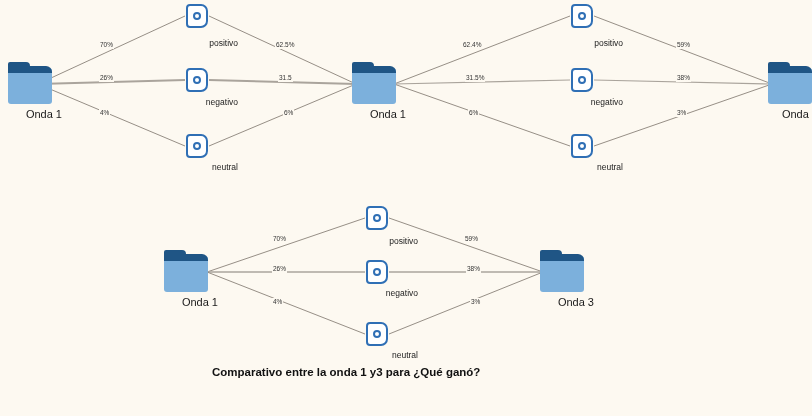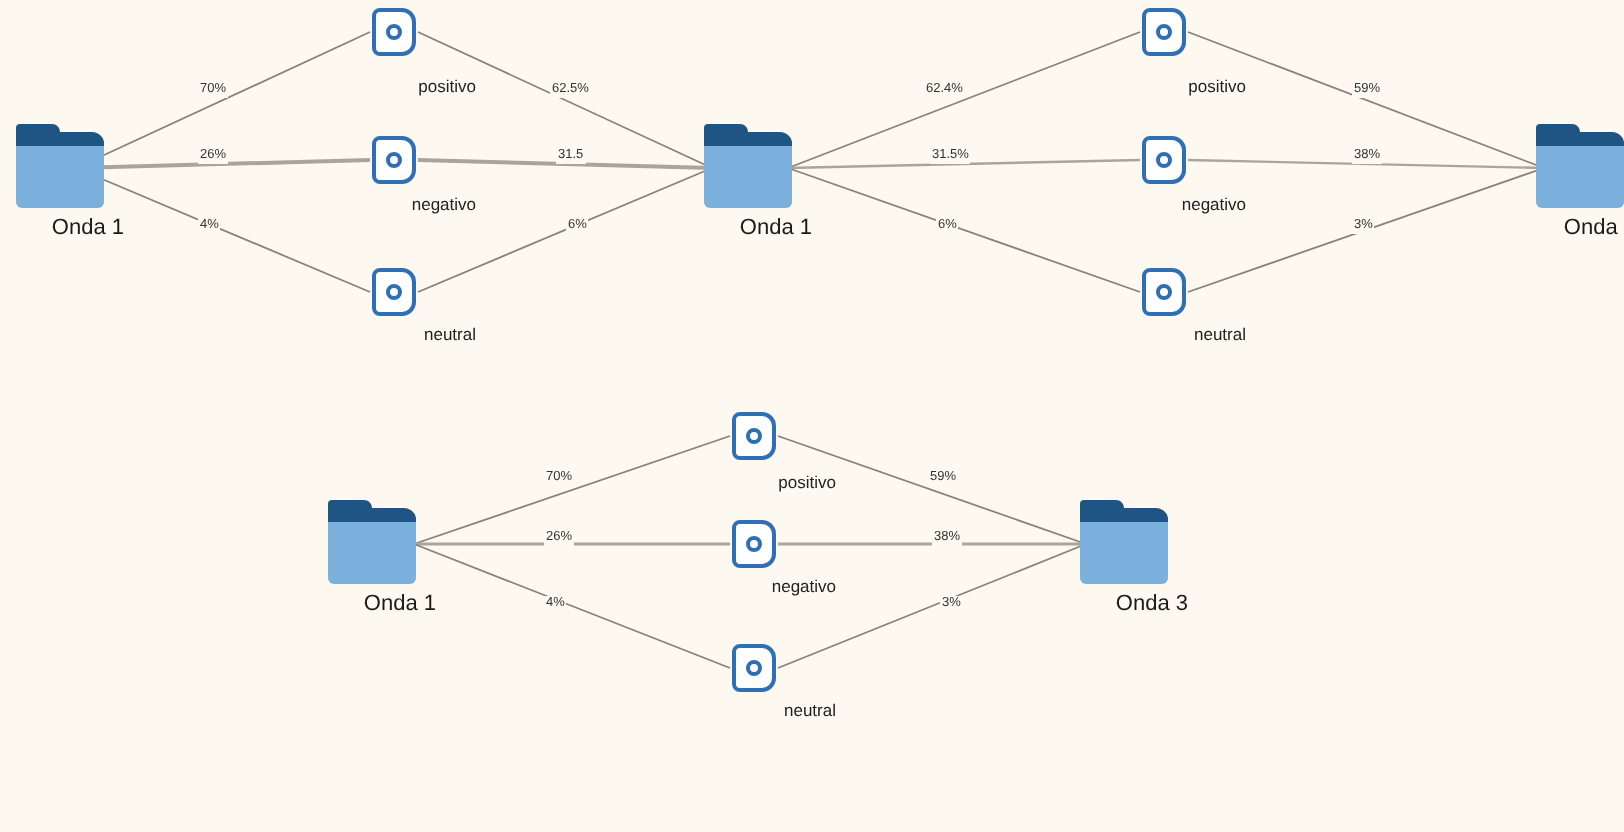--- a/index.html
+++ b/index.html
@@ -199,13 +199,14 @@
   <div class="node-label" style="left:338px;top:350px;width:80px;">neutral</div>
 
   <div class="edge-label" style="left:272px;top:235px;">70%</div>
   <div class="edge-label" style="left:272px;top:265px;">26%</div>
   <div class="edge-label" style="left:272px;top:298px;">4%</div>
 
   <div class="edge-label" style="left:464px;top:235px;">59%</div>
   <div class="edge-label" style="left:466px;top:265px;">38%</div>
   <div class="edge-label" style="left:470px;top:298px;">3%</div>
 
+  <div class="caption" style="left:212px;top:366px;">Comparativo entre la onda 1 y3 para ¿Qué ganó?</div>
 </div>
 
 </body></html>

